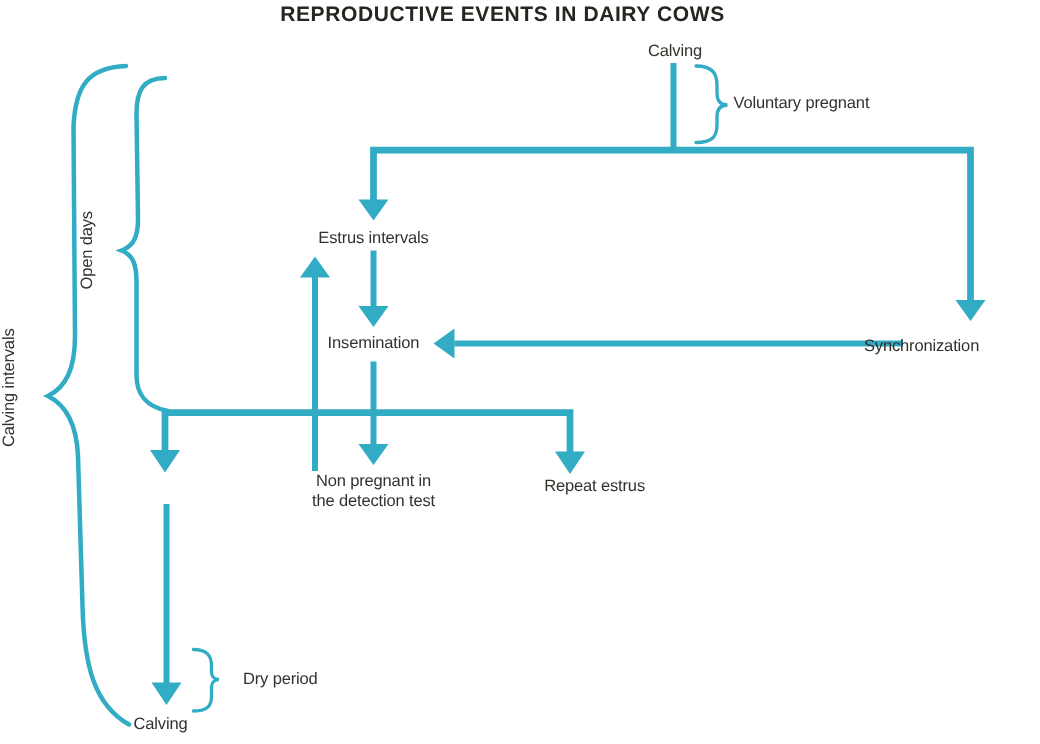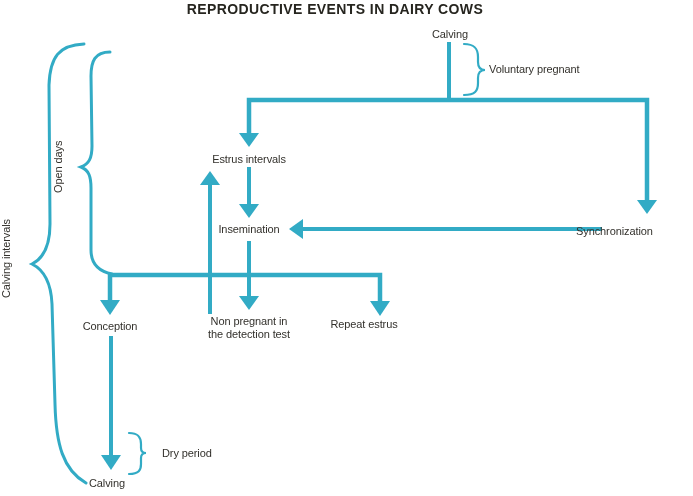--- a/index.html
+++ b/index.html
@@ -99,23 +99,22 @@
 
   <div class="lbl center" style="left:184px;top:223px;width:130px;">Insemination</div>
 
   <div class="lbl" style="left:576px;top:225px;">Synchronization</div>
 
   <div class="lbl center" style="left:174px;top:315px;width:150px;">
     <span>Non pregnant in</span><br>
     <span>the detection test</span>
   </div>
 
-  <div class="lbl center" style="left:314px;top:318px;width:100px;">Repeat estrus</div>
+  <div class="lbl center" style="left:330px;top:318px;width:100px;text-align:right;">Repeat estrus</div>
 
-  <div class="lbl center" style="left:55px;top:320px;width:110px;">Conception</div>
 
   <div class="lbl" style="left:162px;top:447px;">Dry period</div>
 
   <div class="lbl" style="left:89px;top:477px;">Calving</div>
 
   <div class="vlabel" style="left:65px;top:180px;">Open days</div>
 
   <div class="vlabel" style="left:13px;top:285px;">Calving intervals</div>
 
 </div>

